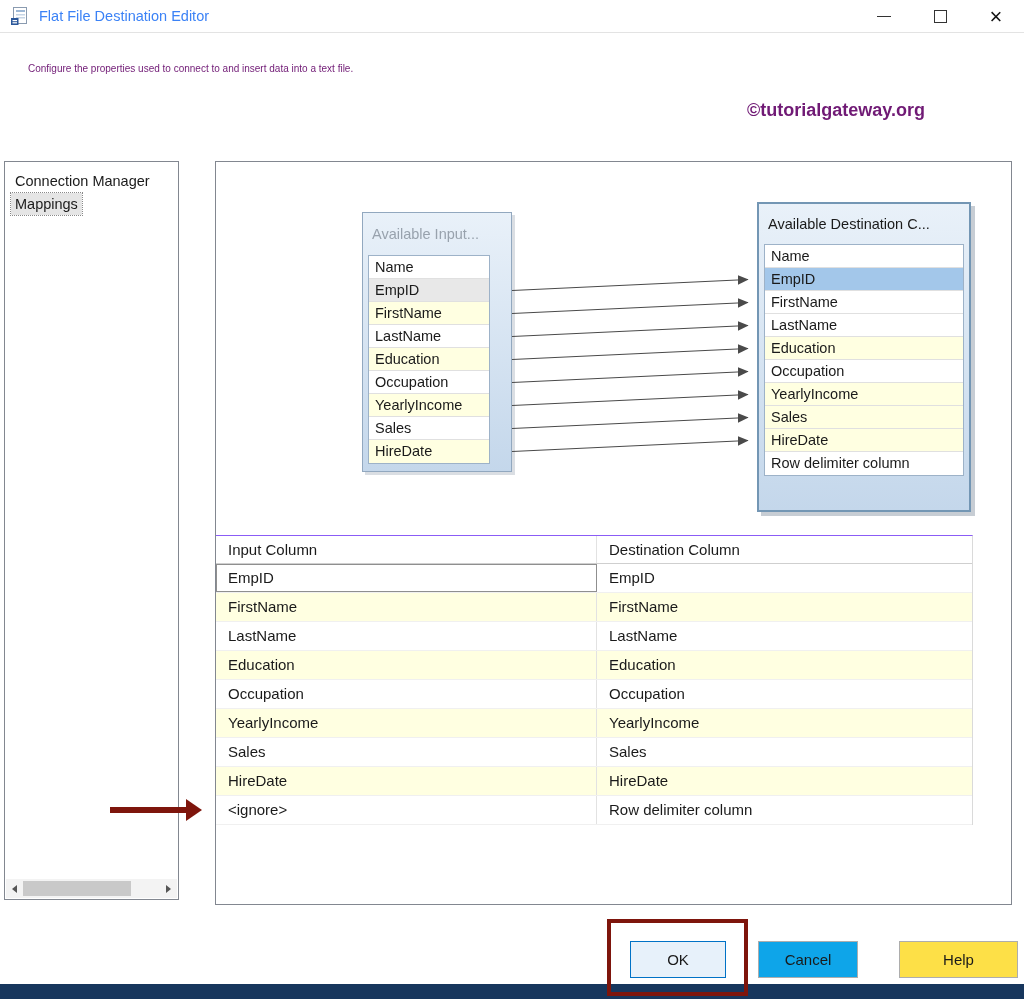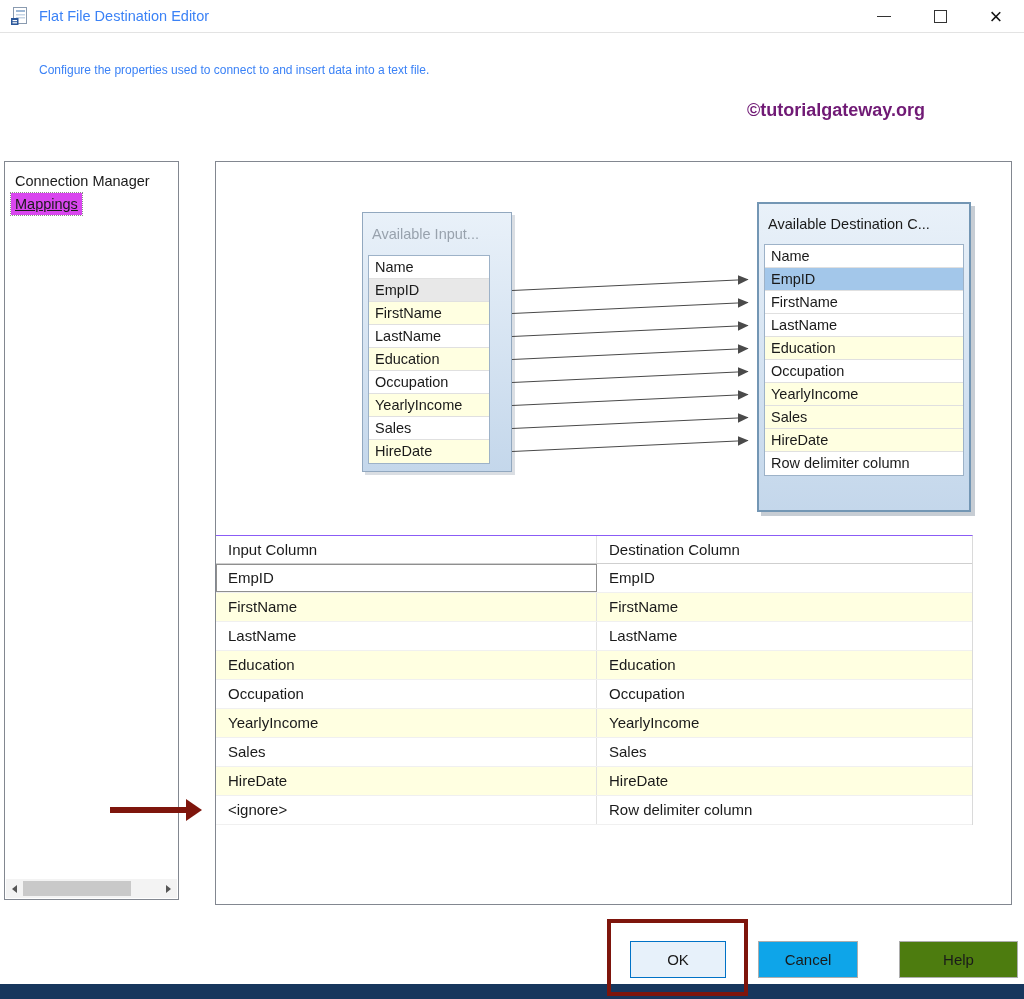--- a/index.html
+++ b/index.html
@@ -20,28 +20,28 @@
   }
   .app-icon { margin-left: 10px; display: flex; }
   .title { margin-left: 9px; font-size: 14.5px; color: #3b82f6; }
   .win-controls { position: absolute; right: 0; top: 0; height: 33px; display: flex; }
   .wc { width: 56px; height: 33px; display: flex; align-items: center; justify-content: center; cursor: default; }
   .glyph-min { width: 14px; height: 0; border-top: 1.5px solid #333; display: block; }
   .glyph-max { width: 13px; height: 13px; border: 1.5px solid #333; display: block; }
   .glyph-close { font-size: 22px; color: #111; line-height: 1; font-weight: 300; }
 
   
-  .description { position: absolute; left: 39px; top: 63px; font-size: 12px; color: #3b82f6; }
+  .description { position: absolute; left: 28px; top: 63px; font-size: 10px; color: #701a75; }
   .watermark { position: absolute; top: 100px; right: 99px; font-size: 18px; font-weight: bold; color: #701a75; }
 
   
   .sidebar { position: absolute; left: 4px; top: 161px; width: 175px; height: 739px; border: 1px solid #828790; background: #fff; }
   .side-list { padding-top: 7px; }
   .side-item { display: block; width: max-content; margin: 1px 0 1px 6px; padding: 3px 4px; font-size: 14.5px; color: #1a1a1a; }
-  .side-item.selected { background: #d946ef; outline: 1px dotted #8a8a8a; text-decoration: underline; }
+  .side-item.selected { background: #e5e5e5; outline: 1px dotted #8a8a8a; }
   .side-scroll { position: absolute; left: 1px; right: 1px; bottom: 1px; height: 19px; background: #F3F3F3; }
   .scroll-arrow { position: absolute; top: 0; width: 17px; height: 19px; display: flex; align-items: center; justify-content: center; }
   .scroll-arrow.left { left: 0; }
   .scroll-arrow.right { right: 0; }
   .tri-left { width: 0; height: 0; border-top: 4px solid transparent; border-bottom: 4px solid transparent; border-right: 5px solid #555; }
   .tri-right { width: 0; height: 0; border-top: 4px solid transparent; border-bottom: 4px solid transparent; border-left: 5px solid #555; }
   .scroll-thumb { position: absolute; left: 17px; top: 2px; width: 108px; height: 15px; background: #C9C9C9; }
 
   
   .main-panel { position: absolute; left: 215px; top: 161px; width: 797px; height: 744px; border: 1px solid #828790; background: #fff; }
@@ -80,21 +80,21 @@
   
   .annot-arrow { position: absolute; left: 110px; top: 807px; width: 92px; height: 6px; }
   .annot-arrow .shaft { position: absolute; left: 0; top: 0; width: 76px; height: 6px; background: #7E150C; }
   .annot-arrow .head { position: absolute; right: 0; top: -8px; width: 0; height: 0; border-left: 16px solid #7E150C; border-top: 11px solid transparent; border-bottom: 11px solid transparent; }
   .ok-box { position: absolute; left: 607px; top: 919px; width: 141px; height: 77px; border: 4px solid #7E150C; }
 
   
   .btn { position: absolute; height: 37px; font-size: 15px; color: #1a1a1a; font-family: inherit; cursor: default; }
   .btn-ok { left: 630px; top: 941px; width: 96px; background: #E7F1FA; border: 1px solid #0072C6; }
   .btn-cancel { left: 758px; top: 941px; width: 100px; background: #0ea5e9; border: 1px solid #ADADAD; }
-  .btn-help { left: 899px; top: 941px; width: 119px; background: #4d7c0f; border: 1px solid #ADADAD; }
+  .btn-help { left: 899px; top: 941px; width: 119px; background: #fde047; border: 1px solid #ADADAD; }
 
   
   .navy-bar { position: absolute; left: 0; top: 984px; width: 1024px; height: 15px; background: #17365D; }
 </style>
 </head>
 <body>
 
 <div class="titlebar">
   <span class="app-icon">
     <svg width="20" height="20" viewBox="0 0 20 20">

